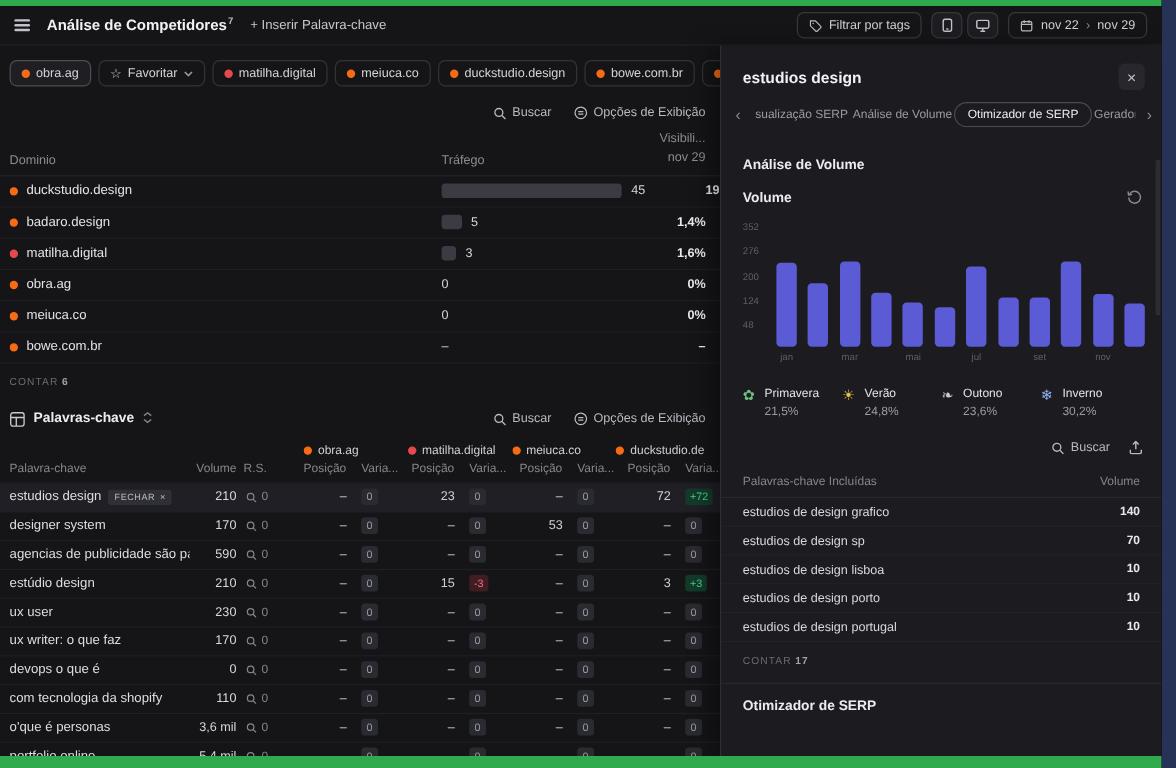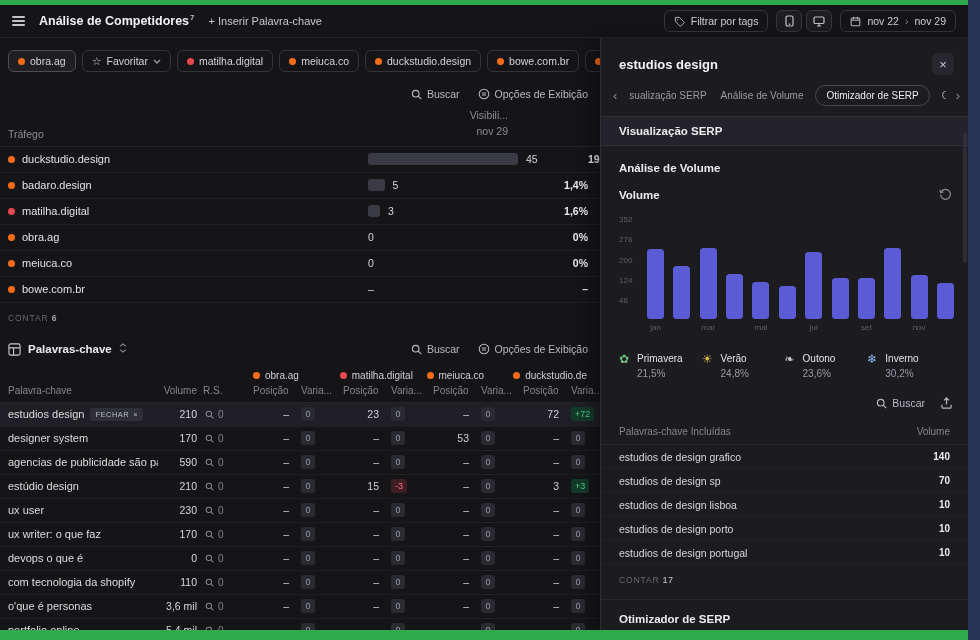--- a/index.html
+++ b/index.html
@@ -246,20 +246,21 @@
                 <circle cx="7" cy="7" r="5.6"></circle>
                 <path d="M4.5 5.8h5M4.5 8.2h5"></path>
               </svg>
           </span>
           <span>Opções de Exibição</span>
         </button>
       </div>
 
       <div>
         <div class="t1-head">
+          <div>Dominio</div>
           <div>Tráfego</div>
           <div class="c-vis">
             <div>Visibili...</div>
             <div>nov 29</div>
           </div>
         </div>
         <div>
 
             <div class="t1-row">
               <div class="c-dom">
@@ -668,34 +669,33 @@
     </div>
 
     <aside class="panel">
       <div class="panel-head">
         <div class="panel-title">estudios design</div>
         <button class="close-btn"><span>×</span></button>
       </div>
 
       <div class="tabs">
         <button class="tab-nav"><span>‹</span></button>
-        <div style="display:flex;align-items:center;gap:10px;overflow:hidden">
+        <div style="display:flex;align-items:center;overflow:hidden">
 
             <button class="tab">sualização SERP</button>
 
             <button class="tab">Análise de Volume</button>
 
             <button class="tab tab-active">Otimizador de SERP</button>
 
             <button class="tab">Gerador de Briefs de Conteúd</button>
           </div>
         <button class="tab-nav" style="margin-left:auto"><span>›</span></button>
       </div>
 
-      <div class="sticky">Visualização SERP</div>
 
       <div class="p-section-title">Análise de Volume</div>
 
       <div class="vol-head">
         <span>Volume</span>
         <button class="history-btn">
           <span>
             <svg width="13" height="13" viewBox="0 0 14 14" fill="none" stroke="#8a8a92" stroke-width="1.3">
                 <path d="M2.4 4.2A5.3 5.3 0 1 1 1.7 7"></path>
                 <path d="M1.2 2.2l.4 2.6 2.6-.4" stroke-linecap="round"></path>

